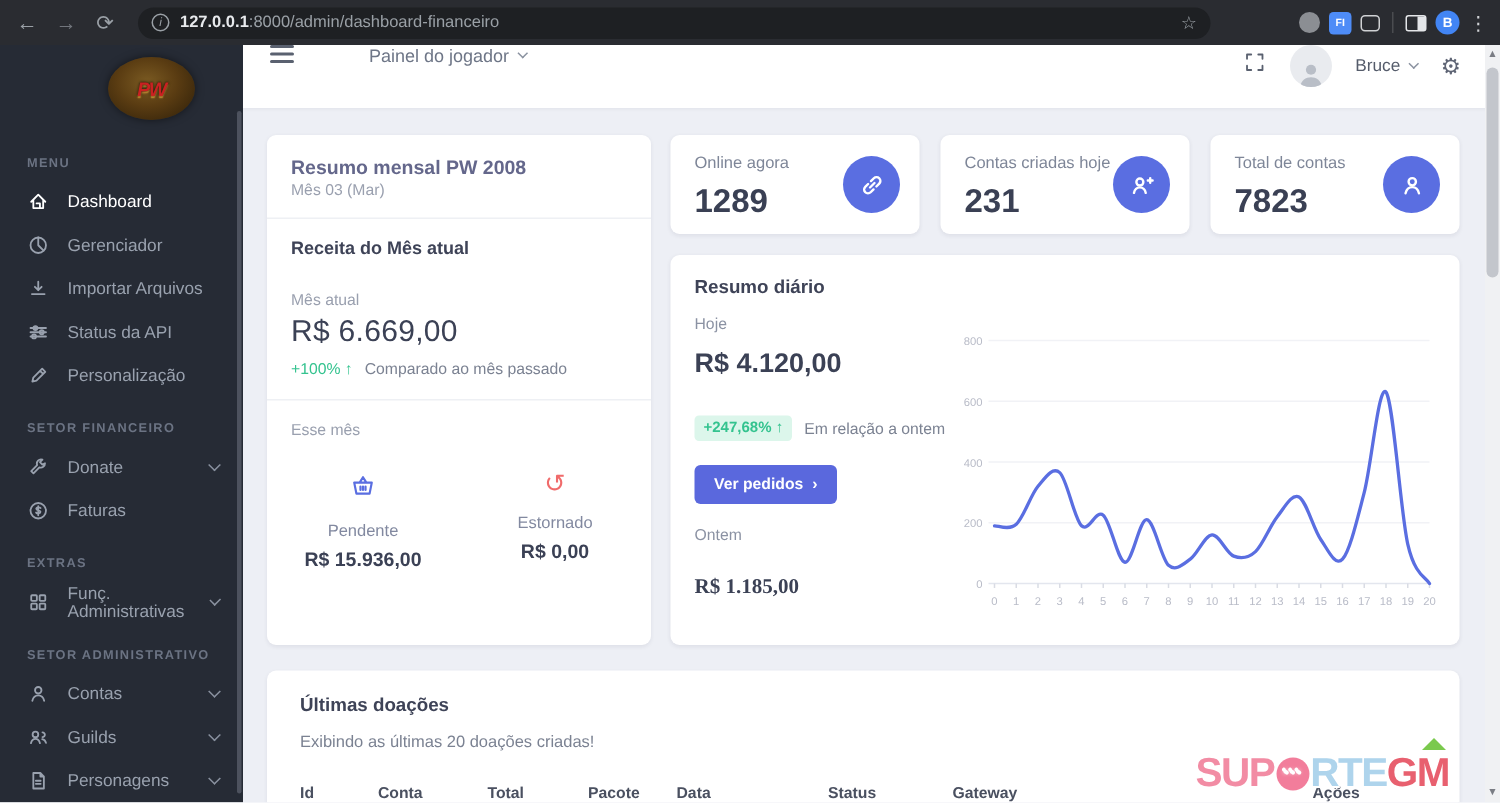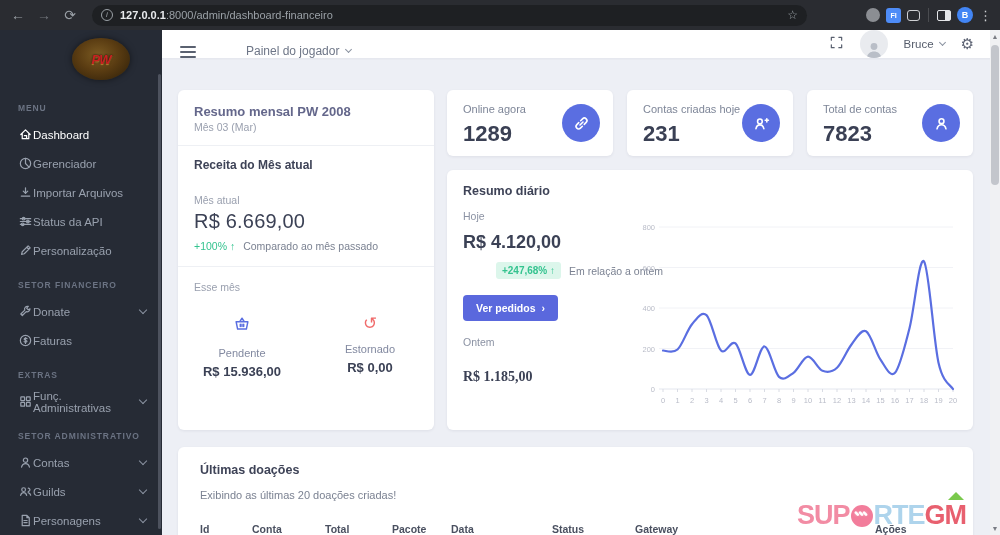--- a/index.html
+++ b/index.html
@@ -33,30 +33,30 @@
   .sidebar { position:absolute; left:0; top:30px; width:162px; height:505px; background:#262b35; overflow:hidden; }
   .side-scroll { position:absolute; right:1px; top:44px; width:3px; height:455px; background:#4d525e; border-radius:2px; }
   .logo-wrap { height:58px; display:flex; align-items:center; justify-content:center;padding-left:40px; }
   .pw-logo { width:58px; height:42px; border-radius:50%;
              background:radial-gradient(ellipse at 45% 40%, #7a5a22 0%, #5a3c12 45%, #2b1d08 100%);
              display:flex; align-items:center; justify-content:center; box-shadow:0 0 6px rgba(0,0,0,.5); }
   .pw-logo span { font-size:13px; font-weight:bold; font-style:italic; color:#c92121;
                   text-shadow:0 0 2px #000, 0 1px 1px #e8a33d; letter-spacing:-1px; }
   .side-label { padding:15px 18px 7px 18px; font-size:8.5px; font-weight:bold; letter-spacing:.9px;
                 color:#6b7383; }
-  .side-item { display:flex; align-items:center; gap:0; padding:0 16px 0 18px; height:29px;
+  .side-item { display:flex; align-items:center; gap:12px; padding:0 16px 0 18px; height:29px;
                color:#99a1ae; font-size:11.5px; cursor:pointer; }
   .side-item .ic { flex:0 0 auto; display:flex; }
   .side-item.active { color:#ffffff; }
   .chev { width:6px; height:6px; border-right:1.5px solid #8a92a0; border-bottom:1.5px solid #8a92a0;
           transform:rotate(45deg); margin-left:auto; margin-top:-3px; }
 
   
-  .topbar { position:absolute; left:162px; top:30px; width:838px; height:28px; background:#ffffff;
-            display:flex; align-items:flex-end; padding:0 26px 0 18px; box-shadow:0 1px 2px rgba(30,30,60,.05); }
+  .topbar { position:absolute; left:162px; top:30px; width:838px; height:42px; background:#ffffff;
+            display:flex; align-items:flex-start; padding:0 26px 0 18px; box-shadow:0 1px 2px rgba(30,30,60,.05); }
   .burger { width:16px; display:flex; flex-direction:column; gap:3px; cursor:pointer; }
   .burger i { height:2px; background:#5a6170; border-radius:1px; }
   .tb-title { margin-left:50px; font-size:12px; color:#6e7687; display:flex; align-items:center; gap:7px; cursor:pointer; }
   .caret { width:5px; height:5px; border-right:1.2px solid #8a92a0; border-bottom:1.2px solid #8a92a0;
            transform:rotate(45deg); margin-top:-3px; }
   .tb-right { margin-left:auto; display:flex; align-items:center; gap:16px; }
   .tb-avatar { width:28px; height:28px; border-radius:50%; background:#e9ebef; display:flex; align-items:flex-end; justify-content:center; overflow:hidden; }
   .tb-user { font-size:11.5px; color:#555c6b; display:flex; align-items:center; gap:6px; cursor:pointer; }
   .gear { font-size:15px; color:#5f6575; cursor:pointer; }
 
@@ -83,21 +83,21 @@
   .stat .lab { padding:13px 16px 0; font-size:11px; color:#7e8698; }
   .stat .val { padding:6px 16px 0; font-size:22px; font-weight:bold; color:#3a4054; }
   .stat .bubble { position:absolute; right:13px; top:14px; width:38px; height:38px; border-radius:50%;
                   background:#5a6ee1; display:flex; align-items:center; justify-content:center; }
 
   .card-daily { left:447px; top:170px; width:526px; height:260px; }
   .cd-title { padding:14px 16px 0; font-size:12.5px; font-weight:bold; color:#3e4357; }
   .cd-left { position:absolute; left:16px; top:40px; width:200px; }
   .cd-lab { font-size:10.5px; color:#8b92a3; }
   .cd-val { font-size:18px; font-weight:bold; color:#3b4155; margin-top:10px; }
-  .cd-badge-row { display:flex; align-items:center; gap:8px; margin-top:9px; font-size:10.5px; color:#7b8292;justify-content:flex-end; }
+  .cd-badge-row { display:flex; align-items:center; gap:8px; margin-top:24px; font-size:10.5px; color:#7b8292; }
   .badge-green { background:#dcf6eb; color:#34c38f; font-size:10px; font-weight:bold; padding:3px 6px; border-radius:3px; }
   .btn { display:inline-flex; align-items:center; gap:6px; margin-top:16px; background:#5a68dd; color:#fff;
          font-size:10.5px; font-weight:bold; padding:7px 13px; border-radius:4px; border:none; cursor:pointer; }
   .cd-yest { margin-top:15px; }
   .cd-yest .v { font-size:14px; font-weight:bold; color:#3b4155; margin-top:21px;font-family:Liberation Serif, serif; }
   .chart-wrap { position:absolute; right:10px; top:18px; width:330px; height:230px; }
 
   .card-don { left:178px; top:447px; width:795px; height:110px; }
   .don-title { padding:16px 22px 0; font-size:12.5px; font-weight:bold; color:#3e4357; }
   .don-sub { padding:12px 22px 0; font-size:11px; color:#7b8292; }

